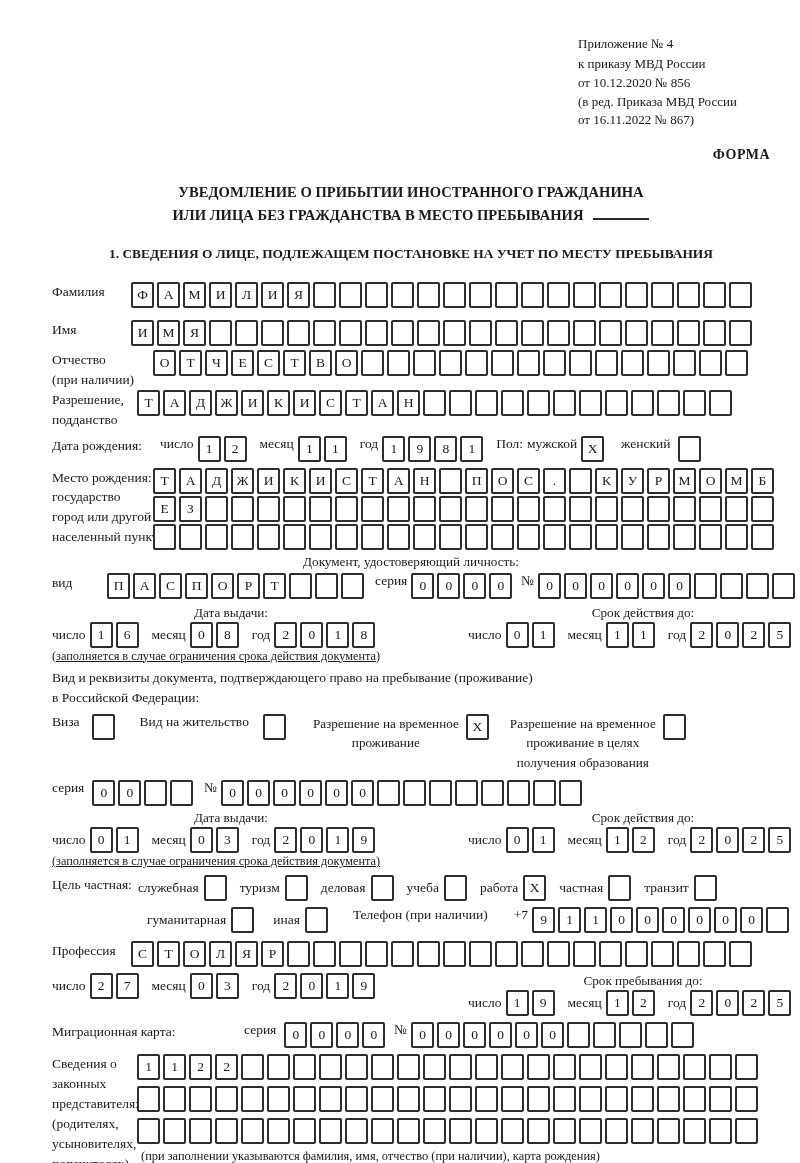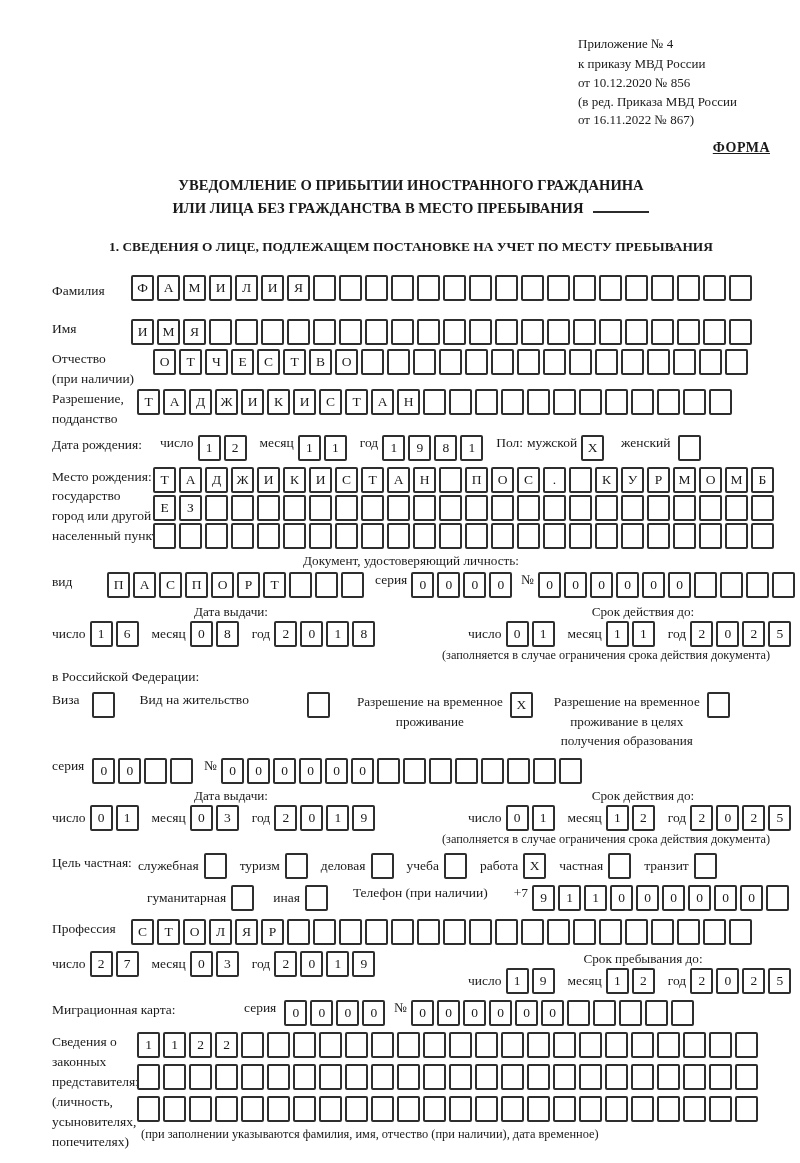--- a/index.html
+++ b/index.html
@@ -5,21 +5,21 @@
   html,body{margin:0;padding:0;}
   body{
     width:800px;height:1163px;background:#ffffff;overflow:hidden;
     font-family:"Liberation Serif","DejaVu Serif",serif;color:#1a1a1a;
   }
   .page{box-sizing:border-box;width:800px;height:1163px;padding:34px 30px 0 52px;}
   
   .annex{width:192px;margin-left:auto;margin-right:0;}
   .annex-line{font-size:13px;line-height:1.5;white-space:nowrap;}
   .amend-line{font-size:13px;line-height:1.42;white-space:nowrap;}
-  .forma{font-size:14px;font-weight:bold;text-align:right;margin-top:11px;letter-spacing:.5px;text-decoration:underline;}
+  .forma{font-size:14px;font-weight:bold;text-align:right;margin-top:18px;letter-spacing:.5px;}
   .title{margin-top:18px;text-align:center;font-weight:bold;font-size:14.6px;line-height:1.55;}
   .blank{display:inline-block;width:56px;border-bottom:2.4px solid #2b2b2b;margin-left:10px;}
   .sec-head{margin-top:19px;text-align:center;font-weight:bold;font-size:13.4px;}
   
   .frow{display:flex;align-items:flex-start;}
   .inline-row{display:flex;align-items:flex-start;}
   .lbl{font-size:13.5px;line-height:1.48;flex:0 0 auto;white-space:nowrap;}
   .dlbl{font-size:13.5px;white-space:nowrap;margin-right:4px;flex:0 0 auto;}
   .w79{width:79px;}
   .w85{width:85px;}
@@ -28,31 +28,31 @@
   .cells{display:inline-flex;flex:0 0 auto;}
   .cell{
     box-sizing:border-box;width:23px;height:26px;border:2px solid #2e2e2e;border-radius:2px;
     margin-right:3px;display:inline-flex;align-items:center;justify-content:center;
     font-size:13.5px;background:#fff;flex:0 0 auto;
   }
   .cellcol{display:flex;flex-direction:column;}
   .rowgap{margin-bottom:2px;}
   .mr6{margin-right:6px;} .mr8{margin-right:8px;} .mr10{margin-right:10px;} .mr14{margin-right:14px;}
   .mt-first{margin-top:20px;}
-  .mb2{margin-bottom:18px;align-items:flex-end;} .mb4{margin-bottom:4px;} .mb6{margin-bottom:6px;} .mb8{margin-bottom:8px;}
+  .mb2{margin-bottom:12px;} .mb4{margin-bottom:4px;} .mb6{margin-bottom:6px;} .mb8{margin-bottom:8px;}
   .doc-head{font-weight:normal;font-size:13.2px;text-align:center;margin:3px 0 3px 0;}
   
   .datepair{display:flex;align-items:flex-start;}
   .dp-col{display:flex;flex-direction:column;flex:0 0 auto;}
   .dp-left{width:358px;}
   .dp-right{width:350px;margin-left:58px;}
   .dp-head{font-size:13.2px;text-align:center;margin-bottom:1px;}
   .dp-row{display:flex;align-items:center;}
   .note{font-size:12.3px;}
-  .right-note{text-align:right;margin-top:1px;}
+  .right-note{margin-top:1px;text-decoration:underline;}
   .para{font-size:13.5px;line-height:1.55;}
   
   .visa-row{display:flex;align-items:flex-start;margin-top:5px;}
   .vopt{display:flex;align-items:flex-start;}
   .vlbl{font-size:13.5px;white-space:nowrap;margin-right:7px;}
   .vlines{font-size:13.2px;text-align:center;line-height:1.45;margin-right:7px;}
   .p-item{display:flex;align-items:center;}
   .plbl{font-size:13.5px;white-space:nowrap;margin-right:5px;}
   .rep-note{margin-top:5px;margin-left:4px;font-size:12.4px;}
 </style>
@@ -402,30 +402,31 @@
             <span class="cell">2</span>
             <span class="cell">0</span>
             <span class="cell">2</span>
             <span class="cell">5</span>
           </span>
       </div>
     </div>
   </div>
   <div class="note right-note mb4">(заполняется в случае ограничения срока действия документа)</div>
 
+  <div class="para">Вид и реквизиты документа, подтверждающего право на пребывание (проживание)</div>
   <div class="para">в Российской Федерации:</div>
 
   <div class="visa-row mb8">
     <div class="vopt" style="margin-right:22px;">
       <span class="vlbl" style="margin-right:12px;">Виза</span>
       <span class="cells">
           <span class="cell"></span>
         </span>
     </div>
-    <div class="vopt" style="margin-right:24px;gap:44px;">
+    <div class="vopt" style="margin-right:24px;">
       <span class="vlbl" style="margin-right:14px;">Вид на жительство</span>
       <span class="cells">
           <span class="cell"></span>
         </span>
     </div>
     <div class="vopt" style="margin-right:18px;">
       <div class="vlines">
         <div>Разрешение на временное</div>
         <div>проживание</div>
       </div>
@@ -694,21 +695,21 @@
         <span class="cell"></span>
         <span class="cell"></span>
       </span>
   </div>
 
   <div class="frow">
     <div class="lbl w85">
       <div>Сведения о</div>
       <div>законных</div>
       <div>представителях</div>
-      <div>(личность,</div>
+      <div>(родителях,</div>
       <div>усыновителях,</div>
       <div>попечителях)</div>
     </div>
     <div class="cellcol">
       <div class="cells mb6">
           <span class="cell">1</span>
           <span class="cell">1</span>
           <span class="cell">2</span>
           <span class="cell">2</span>
           <span class="cell"></span>
@@ -777,17 +778,17 @@
           <span class="cell"></span>
           <span class="cell"></span>
           <span class="cell"></span>
           <span class="cell"></span>
           <span class="cell"></span>
           <span class="cell"></span>
           <span class="cell"></span>
           <span class="cell"></span>
           <span class="cell"></span>
         </div>
-      <div class="note rep-note">(при заполнении указываются фамилия, имя, отчество (при наличии), дата временное)</div>
+      <div class="note rep-note">(при заполнении указываются фамилия, имя, отчество (при наличии), карта рождения)</div>
     </div>
   </div>
 
 </div>
 
 </body></html>

